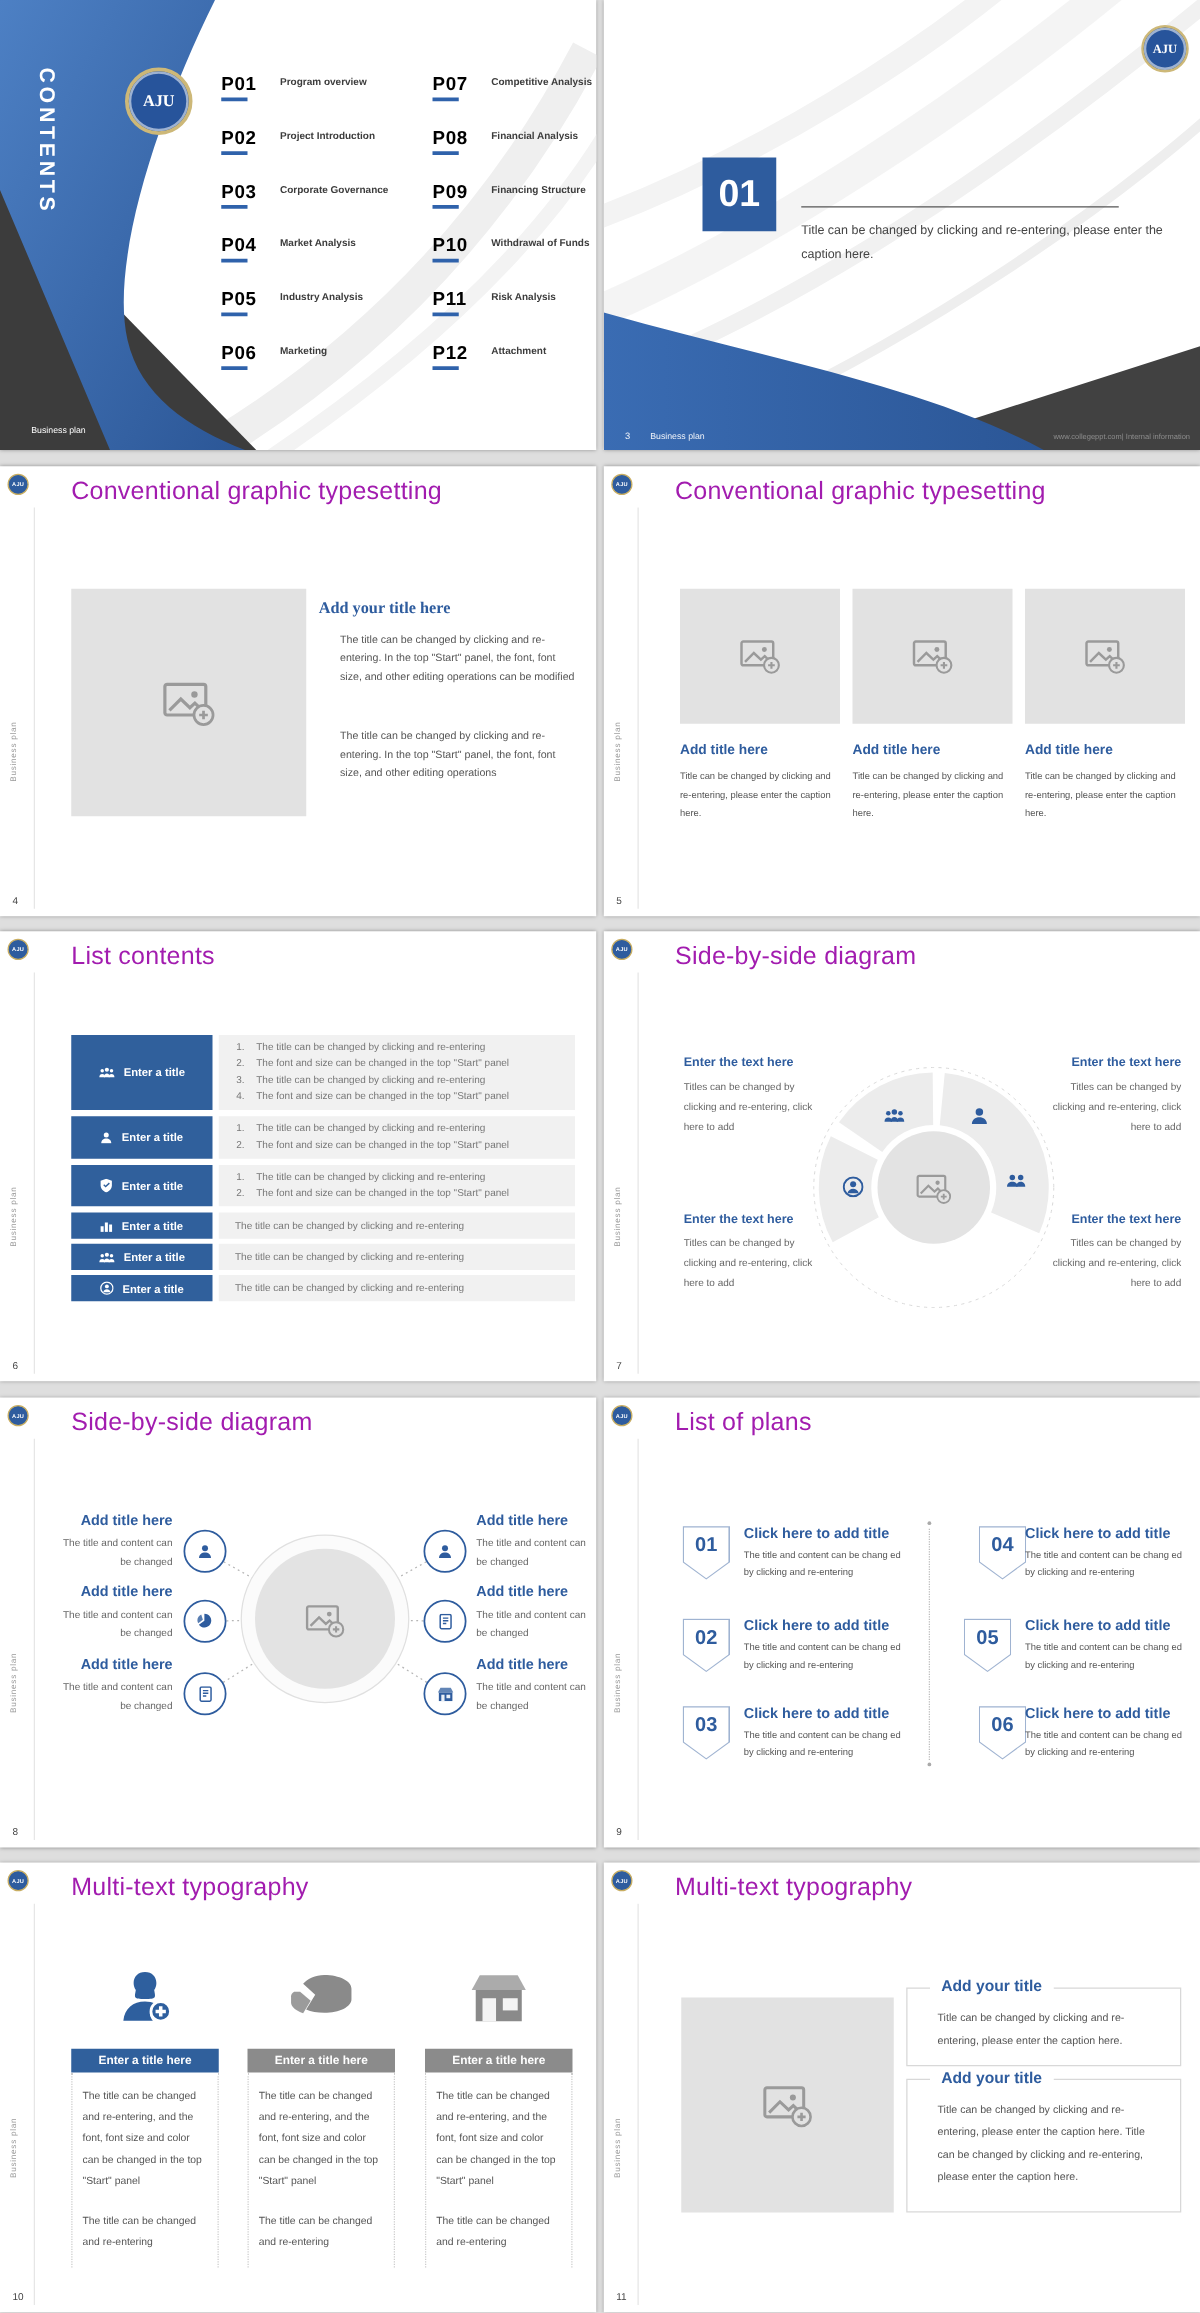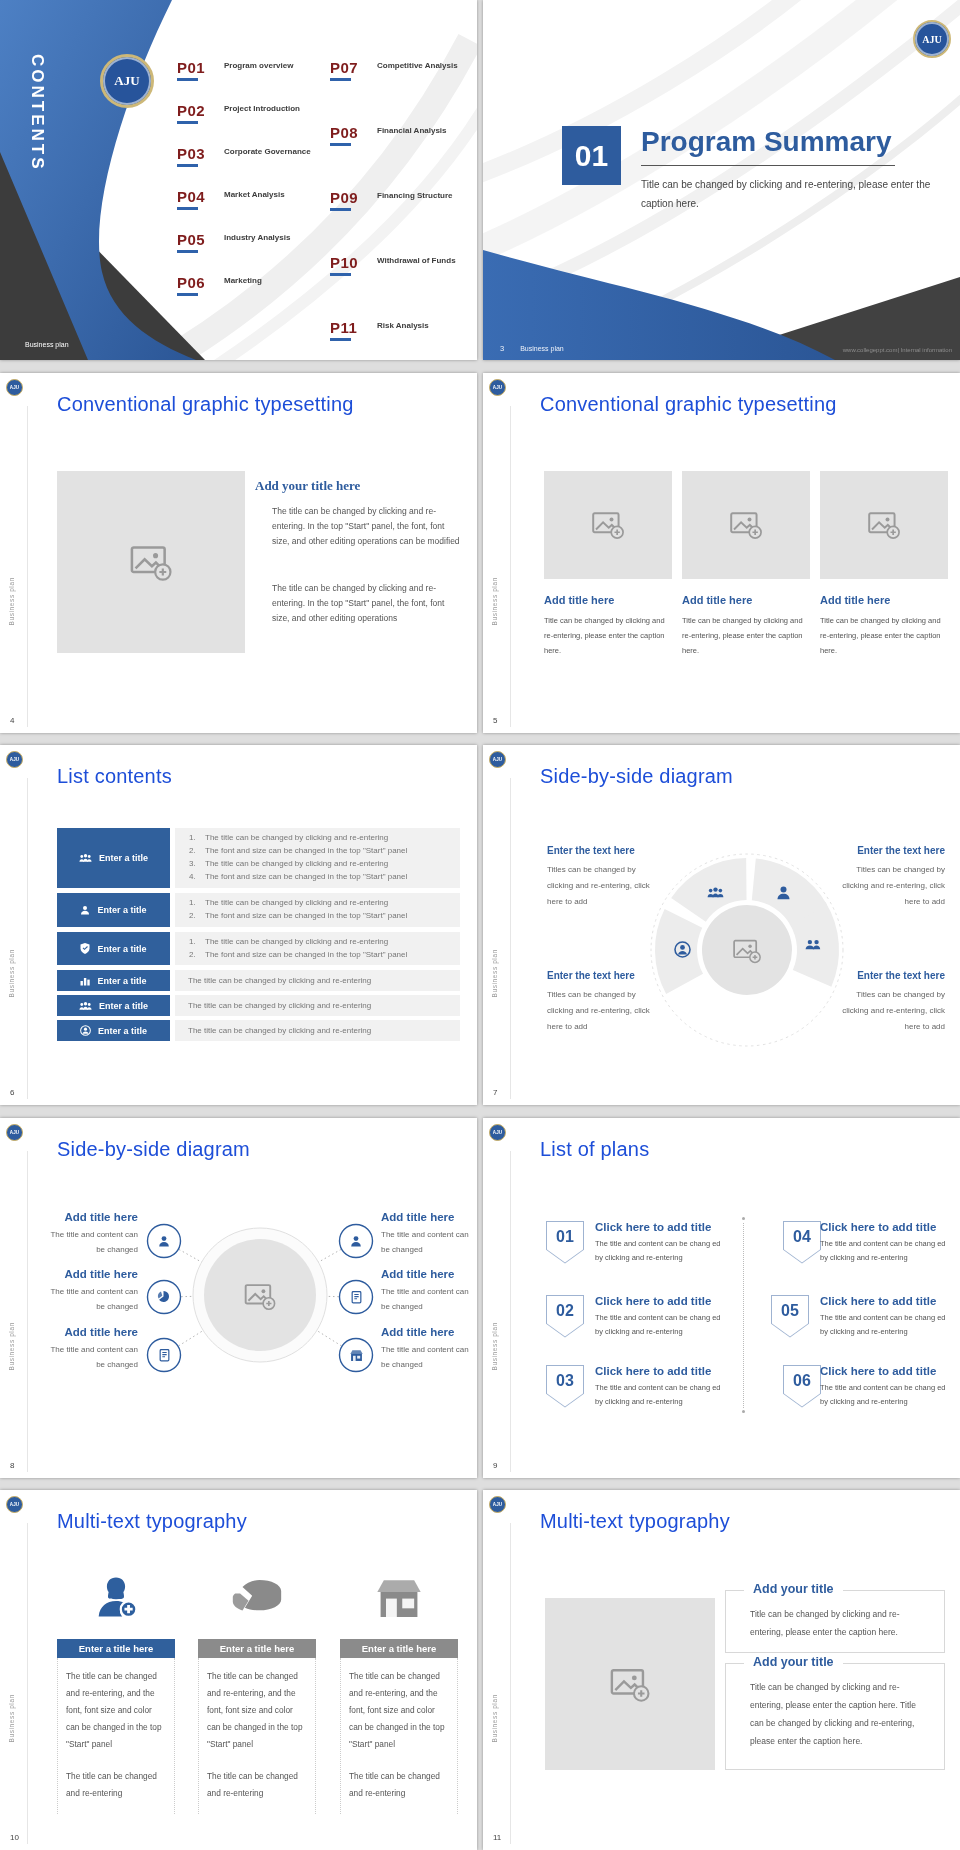--- a/index.html
+++ b/index.html
@@ -10,36 +10,36 @@
          box-shadow:0 0 3px rgba(0,0,0,.35);}
   svg{display:block;}
   
   .mini-logo{position:absolute;left:6px;top:6px;width:15px;height:15px;border-radius:50%;
              background:#2e5c9e;border:1px solid #c9ae62;color:#fff;font-size:4.5px;font-weight:bold;
              display:flex;align-items:center;justify-content:center;letter-spacing:.2px;}
   .side-line{position:absolute;left:27px;top:33px;bottom:6px;width:1px;background:#e6e6e6;}
   .side-text{position:absolute;left:8px;top:50%;transform:translateY(-50%) ;writing-mode:vertical-rl;
              text-orientation:mixed;rotate:180deg;font-size:6.5px;color:#9a9a9a;letter-spacing:.6px;}
   .page-num{position:absolute;left:10px;bottom:8px;font-size:8px;color:#444;}
-  .slide-title{position:absolute;left:57px;top:20px;font-size:20px;font-weight:400;color:#1d4ed8;letter-spacing:.2px;}
+  .slide-title{position:absolute;left:57px;top:9px;font-size:20px;font-weight:400;color:#a21caf;letter-spacing:.2px;}
   .imgph{position:absolute;background:#e2e2e2;display:flex;align-items:center;justify-content:center;}
   .phicon{color:#9a9a9a;}
   .h-blue{color:#2e5c9e;font-weight:bold;}
   
   .cover-bg{position:absolute;inset:0;}
   .contents-vert{position:absolute;left:27px;top:54px;writing-mode:vertical-rl;color:#fff;
                  font-size:17px;font-weight:bold;letter-spacing:3px;z-index:3;}
   .big-logo{position:absolute;border-radius:50%;background:#27549b;border:3px solid #cdb878;
             box-shadow:inset 0 0 0 2px rgba(255,255,255,.55);display:flex;flex-direction:column;
             align-items:center;justify-content:center;color:#fff;z-index:3;}
   .big-logo .aju{font-family:"Liberation Serif",serif;font-weight:bold;}
   .toc-col{position:absolute;top:60px;display:flex;flex-direction:column;z-index:3;}
   .toc-item{height:43px;display:flex;align-items:flex-start;}
   .toc-numwrap{width:40px;}
-  .toc-num{font-size:15px;font-weight:bold;color:#7f1d1d;letter-spacing:.5px;line-height:1;}
+  .toc-num{font-size:15px;font-weight:bold;color:#000000;letter-spacing:.5px;line-height:1;}
   .toc-bar{width:21px;height:3px;background:#2f62ab;margin-top:3px;}
   .toc-label{font-size:8px;font-weight:bold;color:#3c3c3c;margin-left:7px;margin-top:1px;}
   .cover-footer{position:absolute;left:25px;bottom:12px;color:#fff;font-size:7px;z-index:3;}
   
   .num-box{position:absolute;left:79px;top:126px;width:59px;height:59px;background:#2e5c9e;color:#fff;
            display:flex;align-items:center;justify-content:center;font-size:30px;font-weight:bold;z-index:3;}
   .sec-title{position:absolute;left:158px;top:126px;font-size:28px;font-weight:bold;color:#2e5c9e;z-index:3;}
   .sec-rule{position:absolute;left:158px;top:165px;width:254px;height:1px;background:#555;z-index:3;}
   .sec-caption{position:absolute;left:158px;top:176px;width:300px;font-size:10px;color:#444;line-height:1.85;z-index:3;}
   .sec-footer{position:absolute;left:17px;bottom:7px;color:#eef2f9;font-size:7px;z-index:4;display:flex;align-items:baseline;}
@@ -220,21 +220,21 @@
           <div class="toc-label">Industry Analysis</div>
         </div>
       <div class="toc-item">
           <div class="toc-numwrap">
             <div class="toc-num">P06</div>
             <div class="toc-bar"></div>
           </div>
           <div class="toc-label">Marketing</div>
         </div>
     </div>
-    <div class="toc-col" style="left:330px;gap:22px;">
+    <div class="toc-col" style="left:346px;">
       <div class="toc-item">
           <div class="toc-numwrap">
             <div class="toc-num">P07</div>
             <div class="toc-bar"></div>
           </div>
           <div class="toc-label">Competitive Analysis</div>
         </div>
       <div class="toc-item">
           <div class="toc-numwrap">
             <div class="toc-num">P08</div>
@@ -285,21 +285,20 @@
       <path d="M-30,260 C120,200 300,80 430,-30" stroke="#ececec" stroke-width="26" fill="none" opacity=".6"></path>
       <path d="M-30,315 C150,255 340,120 485,0" stroke="#f1f1f1" stroke-width="13" fill="none"></path>
       <path d="M40,365 C240,285 430,150 520,60" stroke="#eeeeee" stroke-width="8" fill="none"></path>
       <path d="M-20,180 C120,130 260,40 340,-30" stroke="#f3f3f3" stroke-width="18" fill="none"></path>
       <polygon points="477,277 477,360 218,360" fill="#414141"></polygon>
       <path d="M0,250 C130,287 258,309 352,360 L0,360 Z" fill="url(#blu2)"></path>
     </svg>
     <div class="num-box">
         <span>01</span>
       </div>
-    <div class="sec-title">Program Summary</div>
     <div class="sec-rule"></div>
     <div class="sec-caption">Title can be changed by clicking and re-entering, please enter the caption here.</div>
     <div class="big-logo" style="left:430px;top:20px;width:34px;height:34px;border-width:2.5px;">
       <span class="aju" style="font-size:10px;">AJU</span>
     </div>
     <div class="sec-footer">
       <span class="pg">3</span>
       <span>Business plan</span>
     </div>
     <div class="sec-footer-right">www.collegeppt.com| Internal information</div>

